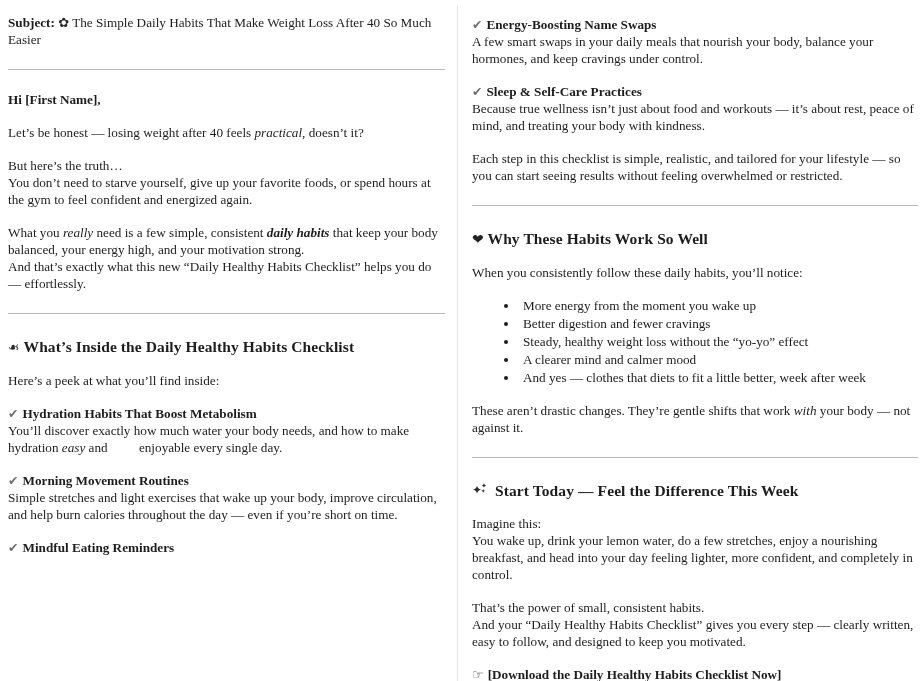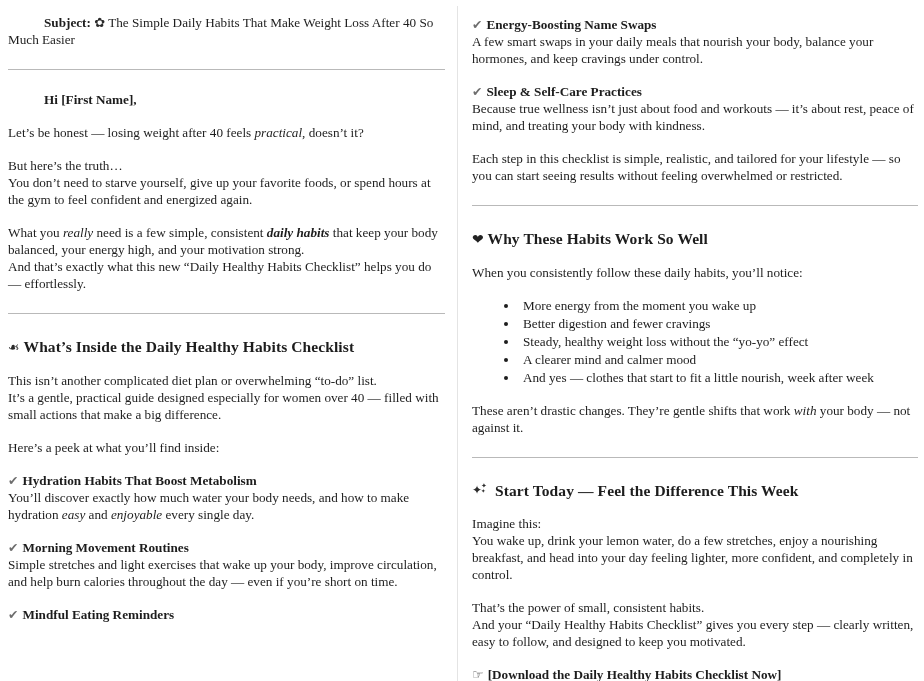--- a/index.html
+++ b/index.html
@@ -39,21 +39,21 @@
     padding-left: 14px;
     padding-right: 2px;
   }
   p, .para {
     margin: 16px 0;
     white-space: pre-line;
   }
   .subject {
     margin: 8px 0 0 0;
   }
-  .bold { font-weight: bold; margin-left: 36px; }
+  .bold { font-weight: bold; }
   hr.rule {
     border: none;
     border-top: 1px solid #b9b9b9;
     margin: 21px 0;
   }
   .sec-h {
     font-size: 15.5px;
     font-weight: bold;
     margin: 24px 0 16px 0;
     letter-spacing: 0.1px;
@@ -111,28 +111,26 @@
     <p><span>But here’s the truth…
 You don’t need to starve yourself, give up your favorite foods, or spend hours at the gym to feel confident and energized again.</span></p>
 
     <p><span>What you </span><span style="font-style: italic;">really</span><span> need is a few simple, consistent </span><span style="font-weight: bold; font-style: italic;">daily habits</span><span> that keep your body balanced, your energy high, and your motivation strong.
 And that’s exactly what this new </span><span style="font-weight: normal;">“Daily Healthy Habits Checklist”</span><span> helps you do — effortlessly.</span></p>
 
     <hr class="rule">
 
     <h2 class="sec-h"><span class="icon leaf-glyph">❧</span> <span>What’s Inside the Daily Healthy Habits Checklist</span></h2>
 
-    <p><span>This isn’t another complicated diet plan or overwhelming “to-do” list.
-It’s a gentle, practical guide designed especially for women over 40 — filled with small actions that make a big difference.</span></p>
 
     <p>Here’s a peek at what you’ll find inside:</p>
 
     <div class="check-item">
       <div class="check-title"><span class="icon check-glyph">✔</span><span>Hydration Habits That Boost Metabolism</span></div>
-      <div class="check-desc"><span>You’ll discover exactly how much water your body needs, and how to make hydration </span><span style="font-style: italic;">easy</span><span> and </span><span style="font-style: italic;">enjoyable</span><span> every single day.</span></div>
+      <div class="check-desc"><span>You’ll discover exactly how much water your body needs, and how to make hydration </span><span style="font-style: italic;">easy</span><span> and </span><span style=" margin-left: 28px;">enjoyable</span><span> every single day.</span></div>
     </div>
 
     <div class="check-item">
       <div class="check-title"><span class="icon check-glyph">✔</span><span>Morning Movement Routines</span></div>
       <div class="check-desc"><span>Simple stretches and light exercises that wake up your body, improve circulation, and help burn calories throughout the day — even if you’re short on time.</span></div>
     </div>
 
     <div class="check-item">
       <div class="check-title"><span class="icon check-glyph">✔</span><span>Mindful Eating Reminders</span></div>
 
@@ -160,21 +158,21 @@
 
     <h2 class="sec-h"><span class="icon heart-glyph">❤</span> <span>Why These Habits Work So Well</span></h2>
 
     <p>When you consistently follow these daily habits, you’ll notice:</p>
 
     <ul class="notice-list">
       <li>More energy from the moment you wake up</li>
       <li>Better digestion and fewer cravings</li>
       <li>Steady, healthy weight loss without the “yo-yo” effect</li>
       <li>A clearer mind and calmer mood</li>
-      <li>And yes — clothes that start to fit a little nourish, week after week</li>
+      <li>And yes — clothes that diets to fit a little better, week after week</li>
     </ul>
 
     <p><span>These aren’t drastic changes. They’re gentle shifts that work </span><span style="font-style: italic;">with</span><span> your body — not against it.</span></p>
 
     <hr class="rule">
 
     <h2 class="sec-h"><span class="sparkles"><span class="icon sp-main">✦</span><span class="icon sp-small">✦</span><span class="icon sp-tiny">✦</span></span> <span>Start Today — Feel the Difference This Week</span></h2>
 
     <p><span>Imagine this:
 You wake up, drink your lemon water, do a few stretches, enjoy a nourishing breakfast, and head into your day feeling lighter, more confident, and completely in control.</span></p>

